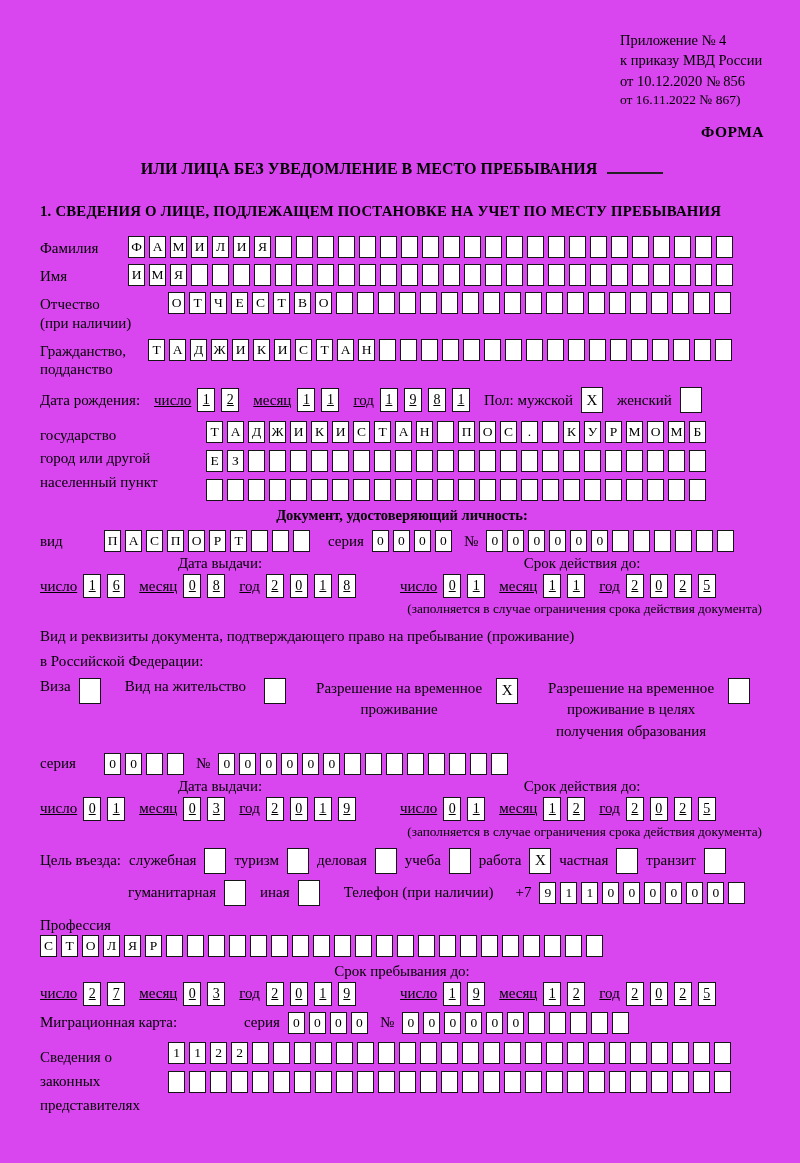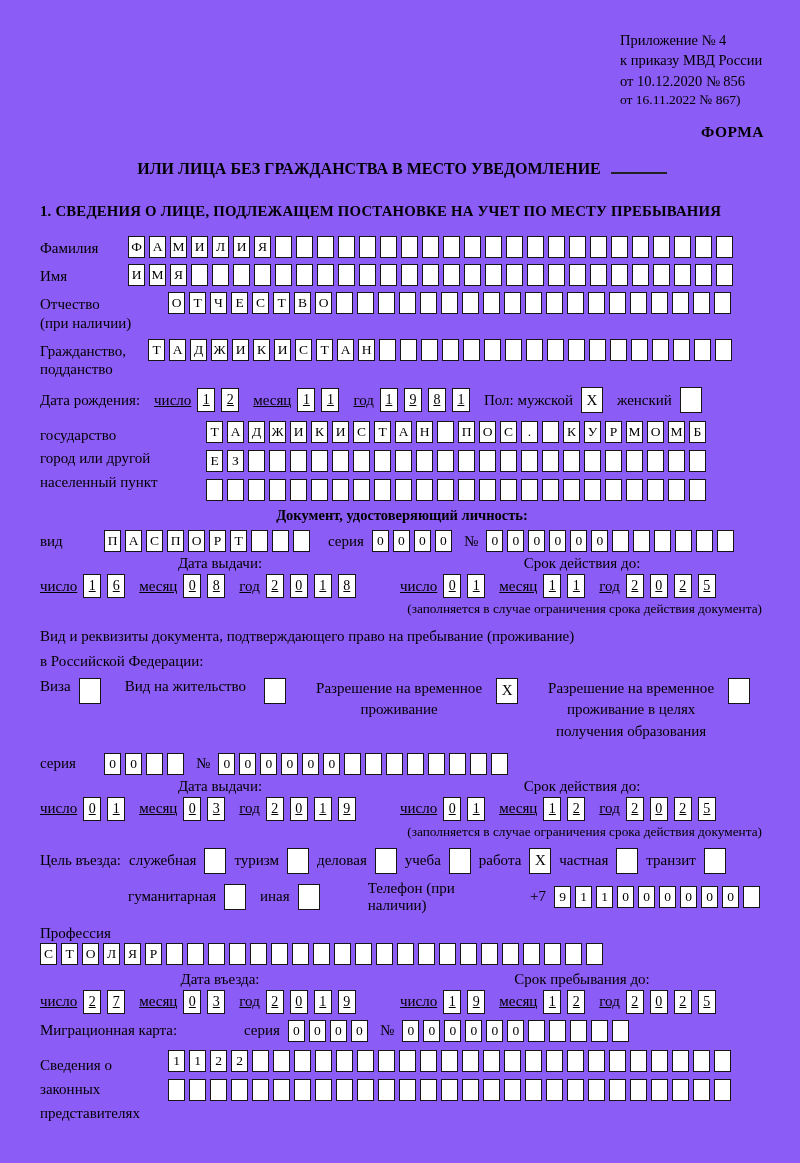--- a/index.html
+++ b/index.html
@@ -1,17 +1,17 @@
 <!DOCTYPE html>
 <html><head>
 <meta charset="utf-8">
 <style>
   html,body{margin:0;padding:0;background:#fff;}
   .page{position:relative;width:800px;height:1163px;box-sizing:border-box;
-        padding:30px 36px 0 40px;background:#8b5cf6;color:#000;
+        padding:30px 36px 0 40px;background:#d946ef;color:#000;
         font-family:"Liberation Serif","DejaVu Serif",serif;font-size:15px;overflow:hidden;}
   
   .appendix{margin-left:580px;line-height:1.4;font-size:14.5px;}
   .appendix .small{font-size:13.5px;line-height:1.35;}
   .appendix .gap{margin-top:5px;}
   .forma{text-align:right;font-weight:bold;font-size:15.5px;margin-top:14px;letter-spacing:.5px;}
   
   .title{text-align:center;font-weight:bold;font-size:16px;margin-top:16px;line-height:1.5;}
   .blank{display:inline-block;width:56px;border-bottom:2px solid #222;height:.9em;margin-left:10px;}
   .sect{font-weight:bold;font-size:14.8px;margin-top:22px;margin-bottom:16px;letter-spacing:.2px;}
@@ -20,21 +20,21 @@
   .flabel{flex:none;padding-top:3px;line-height:1.25;}
   .w88{width:88px}.w108{width:108px}.w128{width:128px}.w120{width:120px}.w166{width:166px}
   .cells{display:flex;flex-wrap:nowrap;}
   .cellcol{display:flex;flex-direction:column;gap:7px;}
   .cell{flex:none;width:15px;height:20px;border:1.6px solid #151515;margin-right:4px;
         display:flex;align-items:center;justify-content:center;font-size:13.5px;background:#fff;}
   .dcell .cell{width:16px;height:22px;margin-right:6px;font-size:14px;}
   .box{flex:none;display:inline-flex;width:20px;height:24px;border:1.7px solid #151515;
        align-items:center;justify-content:center;font-size:15px;background:#fff;}
   .lab{margin-right:8px;}
-  .gap14{margin-left:14px;}.gap8{margin-left:8px;}.gap24{margin-left:24px;}.gap40{margin-left:48px;}
+  .gap14{margin-left:14px;}.gap8{margin-left:8px;}.gap24{margin-left:24px;}.gap40{margin-left:24px;}
   
   .dhead{display:flex;margin-top:2px;margin-bottom:2px;}
   .dhead .lft{width:360px;text-align:center;}
   .dhead .rgt{flex:1;text-align:center;}
   .drow{display:flex;align-items:center;margin-bottom:3px;}
   .dgrp{display:flex;align-items:center;text-decoration:underline;}
   .dgrp .lab{margin-right:6px;}
   .dleft{width:360px;flex:none;}
   .note{font-size:13.3px;text-align:right;padding-right:2px;margin-bottom:8px;}
   .intro{line-height:1.55;margin-bottom:2px;}
@@ -51,21 +51,21 @@
   <div class="appendix">
     <div>Приложение № 4</div>
     <div>к приказу МВД России</div>
     <div>от 10.12.2020 № 856</div>
     <div class="small">от 16.11.2022 № 867)</div>
   </div>
 
   <div class="forma">ФОРМА</div>
 
   <div class="title">
-    <div><span>ИЛИ ЛИЦА БЕЗ ГРАЖДАНСТВА В МЕСТО УВЕДОМЛЕНИЕ</span><span class="blank"></span></div>
+    <div><span>ИЛИ ЛИЦА БЕЗ УВЕДОМЛЕНИЕ В МЕСТО ПРЕБЫВАНИЯ</span><span class="blank"></span></div>
   </div>
 
   <div class="sect">1. СВЕДЕНИЯ О ЛИЦЕ, ПОДЛЕЖАЩЕМ ПОСТАНОВКЕ НА УЧЕТ ПО МЕСТУ ПРЕБЫВАНИЯ</div>
 
   <div class="frow">
     <div class="flabel w88">Фамилия</div>
     <div class="cells">
         <span class="cell">Ф</span>
         <span class="cell">А</span>
         <span class="cell">М</span>
@@ -560,21 +560,20 @@
         <span class="cell"></span>
         <span class="cell"></span>
         <span class="cell"></span>
         <span class="cell"></span>
         <span class="cell"></span>
         <span class="cell"></span>
       </div>
   </div>
 
   <div class="dhead" style="margin-top:6px;">
-    <div class="lft">Дата въезда:</div>
     <div class="rgt">Срок пребывания до:</div>
   </div>
   <div class="drow dcell">
     <div class="dgrp dleft">
       <span class="lab">число</span>
       <div class="cells">
           <span class="cell">2</span>
           <span class="cell">7</span>
         </div>
       <span class="lab gap8">месяц</span>

